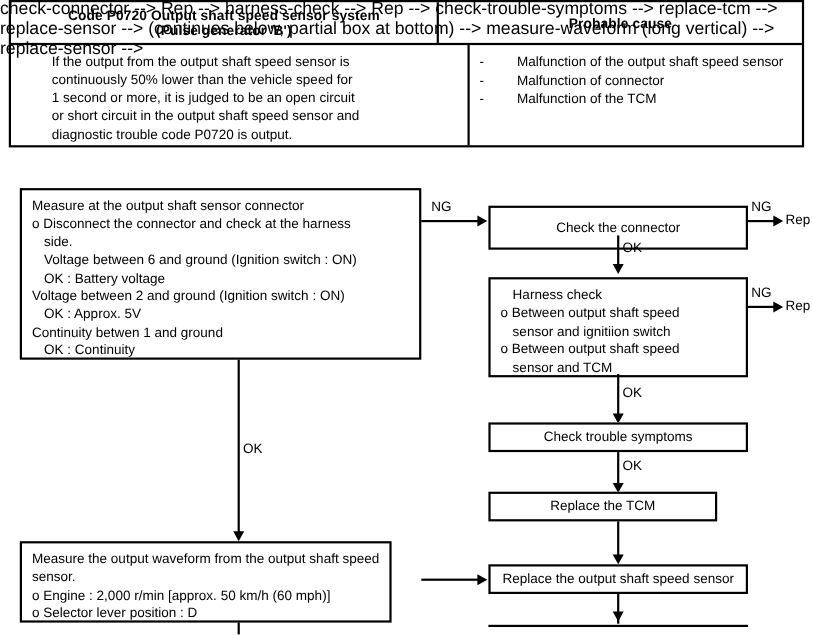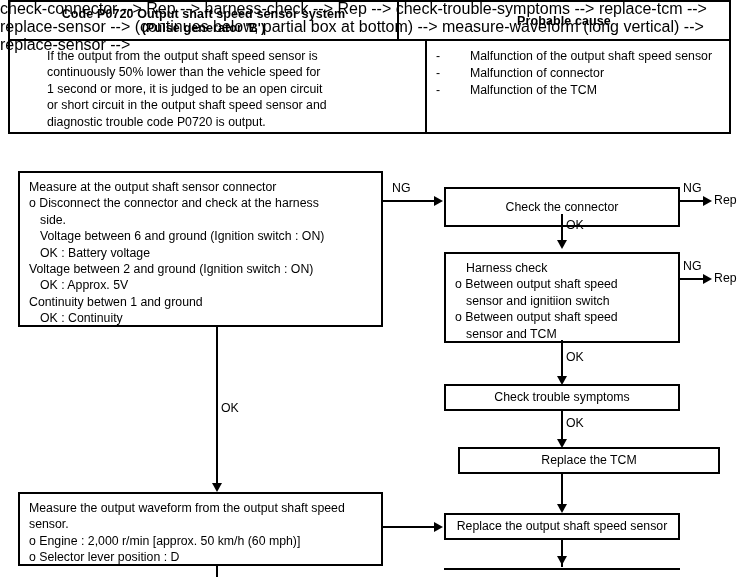--- a/index.html
+++ b/index.html
@@ -256,21 +256,21 @@
   <div class="fbox center" style="left:444px; top:384px; width:236px; height:27px;">
     <span>Check trouble symptoms</span>
   </div>
 
    replace-tcm --&gt;
   <div class="vline" style="left:561px; top:411px; height:30px;"></div>
   <div class="arrow-d" style="left:557px; top:439px;"></div>
   <div class="elabel" style="left:566px; top:417px;">OK</div>
 
   
-  <div class="fbox center" style="left:444px; top:447px; width:262px; height:27px;margin-left:14px;">
+  <div class="fbox center" style="left:444px; top:447px; width:208px; height:27px;">
     <span>Replace the TCM</span>
   </div>
 
    replace-sensor --&gt;
   <div class="vline" style="left:561px; top:474px; height:32px;"></div>
   <div class="arrow-d" style="left:557px; top:504px;"></div>
   <div class="elabel" style="left:566px; top:481px;"></div>
 
   
   <div class="fbox center" style="left:444px; top:513px; width:236px; height:27px;">
@@ -281,21 +281,21 @@
   <div class="vline" style="left:561px; top:540px; height:27px;"></div>
   <div class="arrow-d" style="left:557px; top:556px;"></div>
   <div class="hline" style="left:444px; top:568px; width:236px;"></div>
 
    measure-waveform (long vertical) --&gt;
   <div class="vline" style="left:216px; top:327px; height:158px;"></div>
   <div class="arrow-d" style="left:212px; top:483px;"></div>
   <div class="elabel" style="left:221px; top:402px;">OK</div>
 
   
-  <div class="fbox" style="left:18px; top:492px; width:365px; height:74px;">
+  <div class="fbox" style="left:18px; top:492px; width:338px; height:74px;">
     <div class="pad">
       <div>Measure the output waveform from the output shaft speed</div>
       <div>sensor.</div>
       <div>o Engine : 2,000 r/min [approx. 50 km/h (60 mph)]</div>
       <div>o Selector lever position : D</div>
     </div>
   </div>
 
    replace-sensor --&gt;
   <div class="hline" style="left:383px; top:526px; width:52px;"></div>

